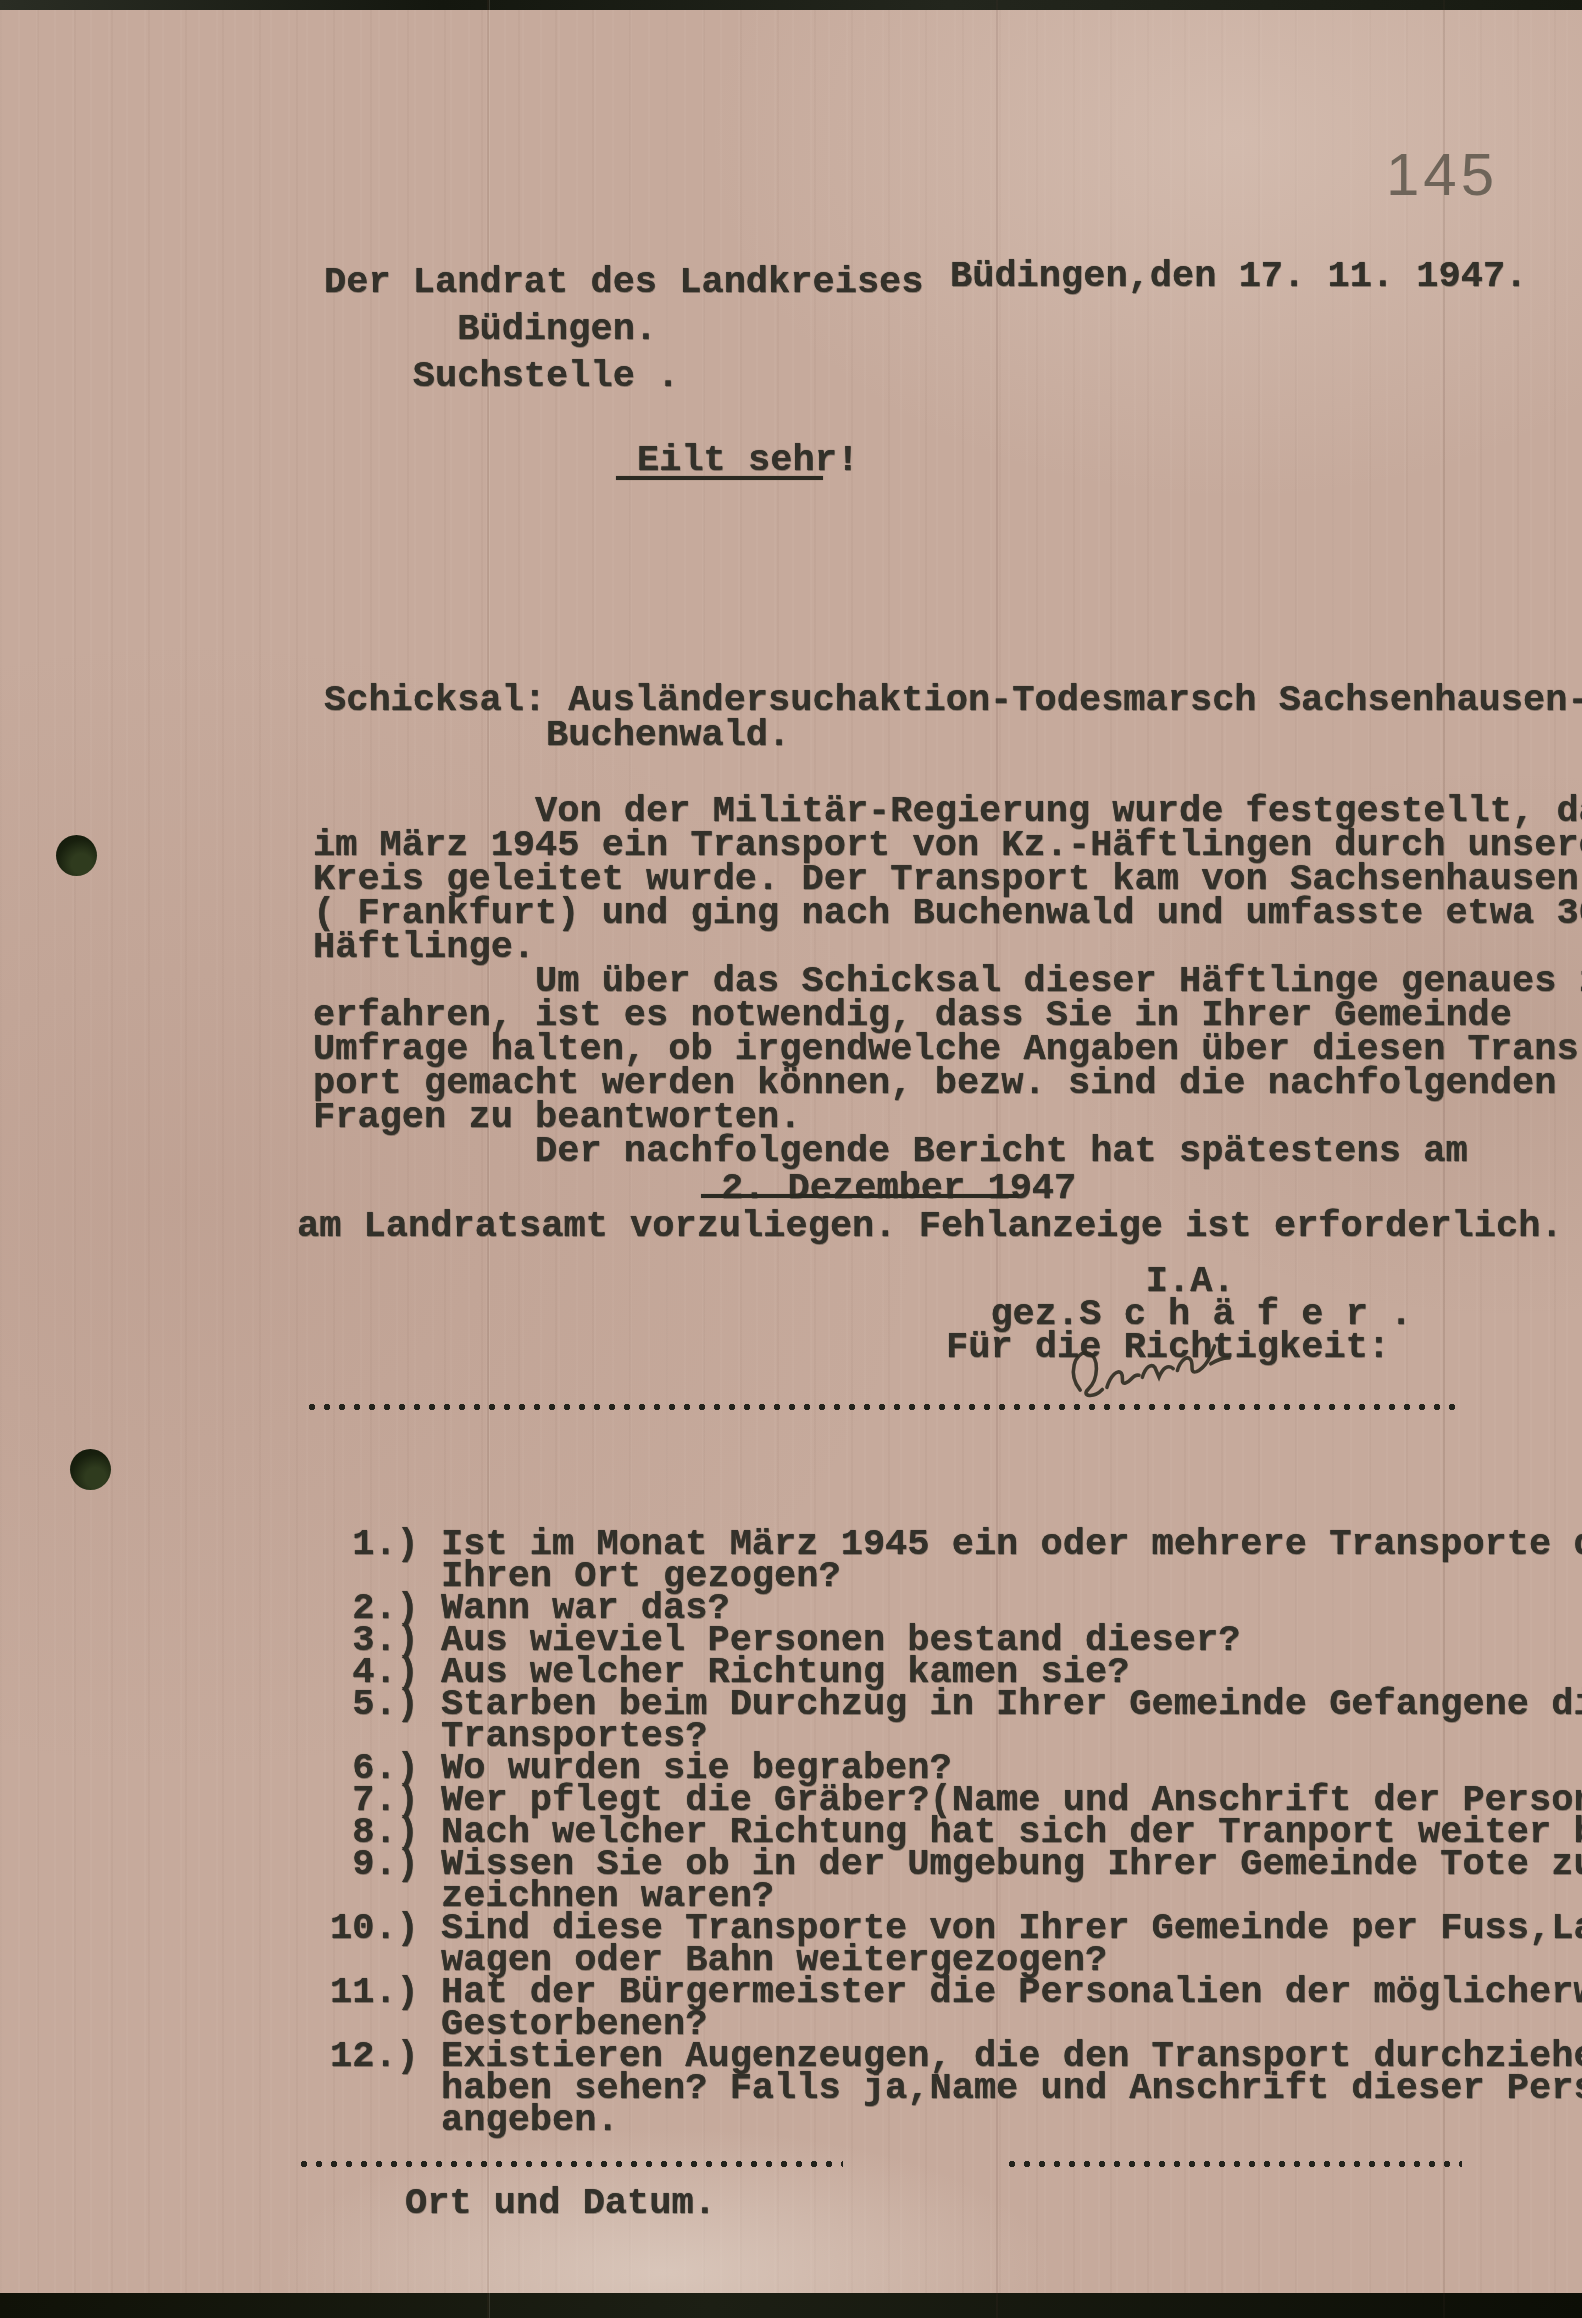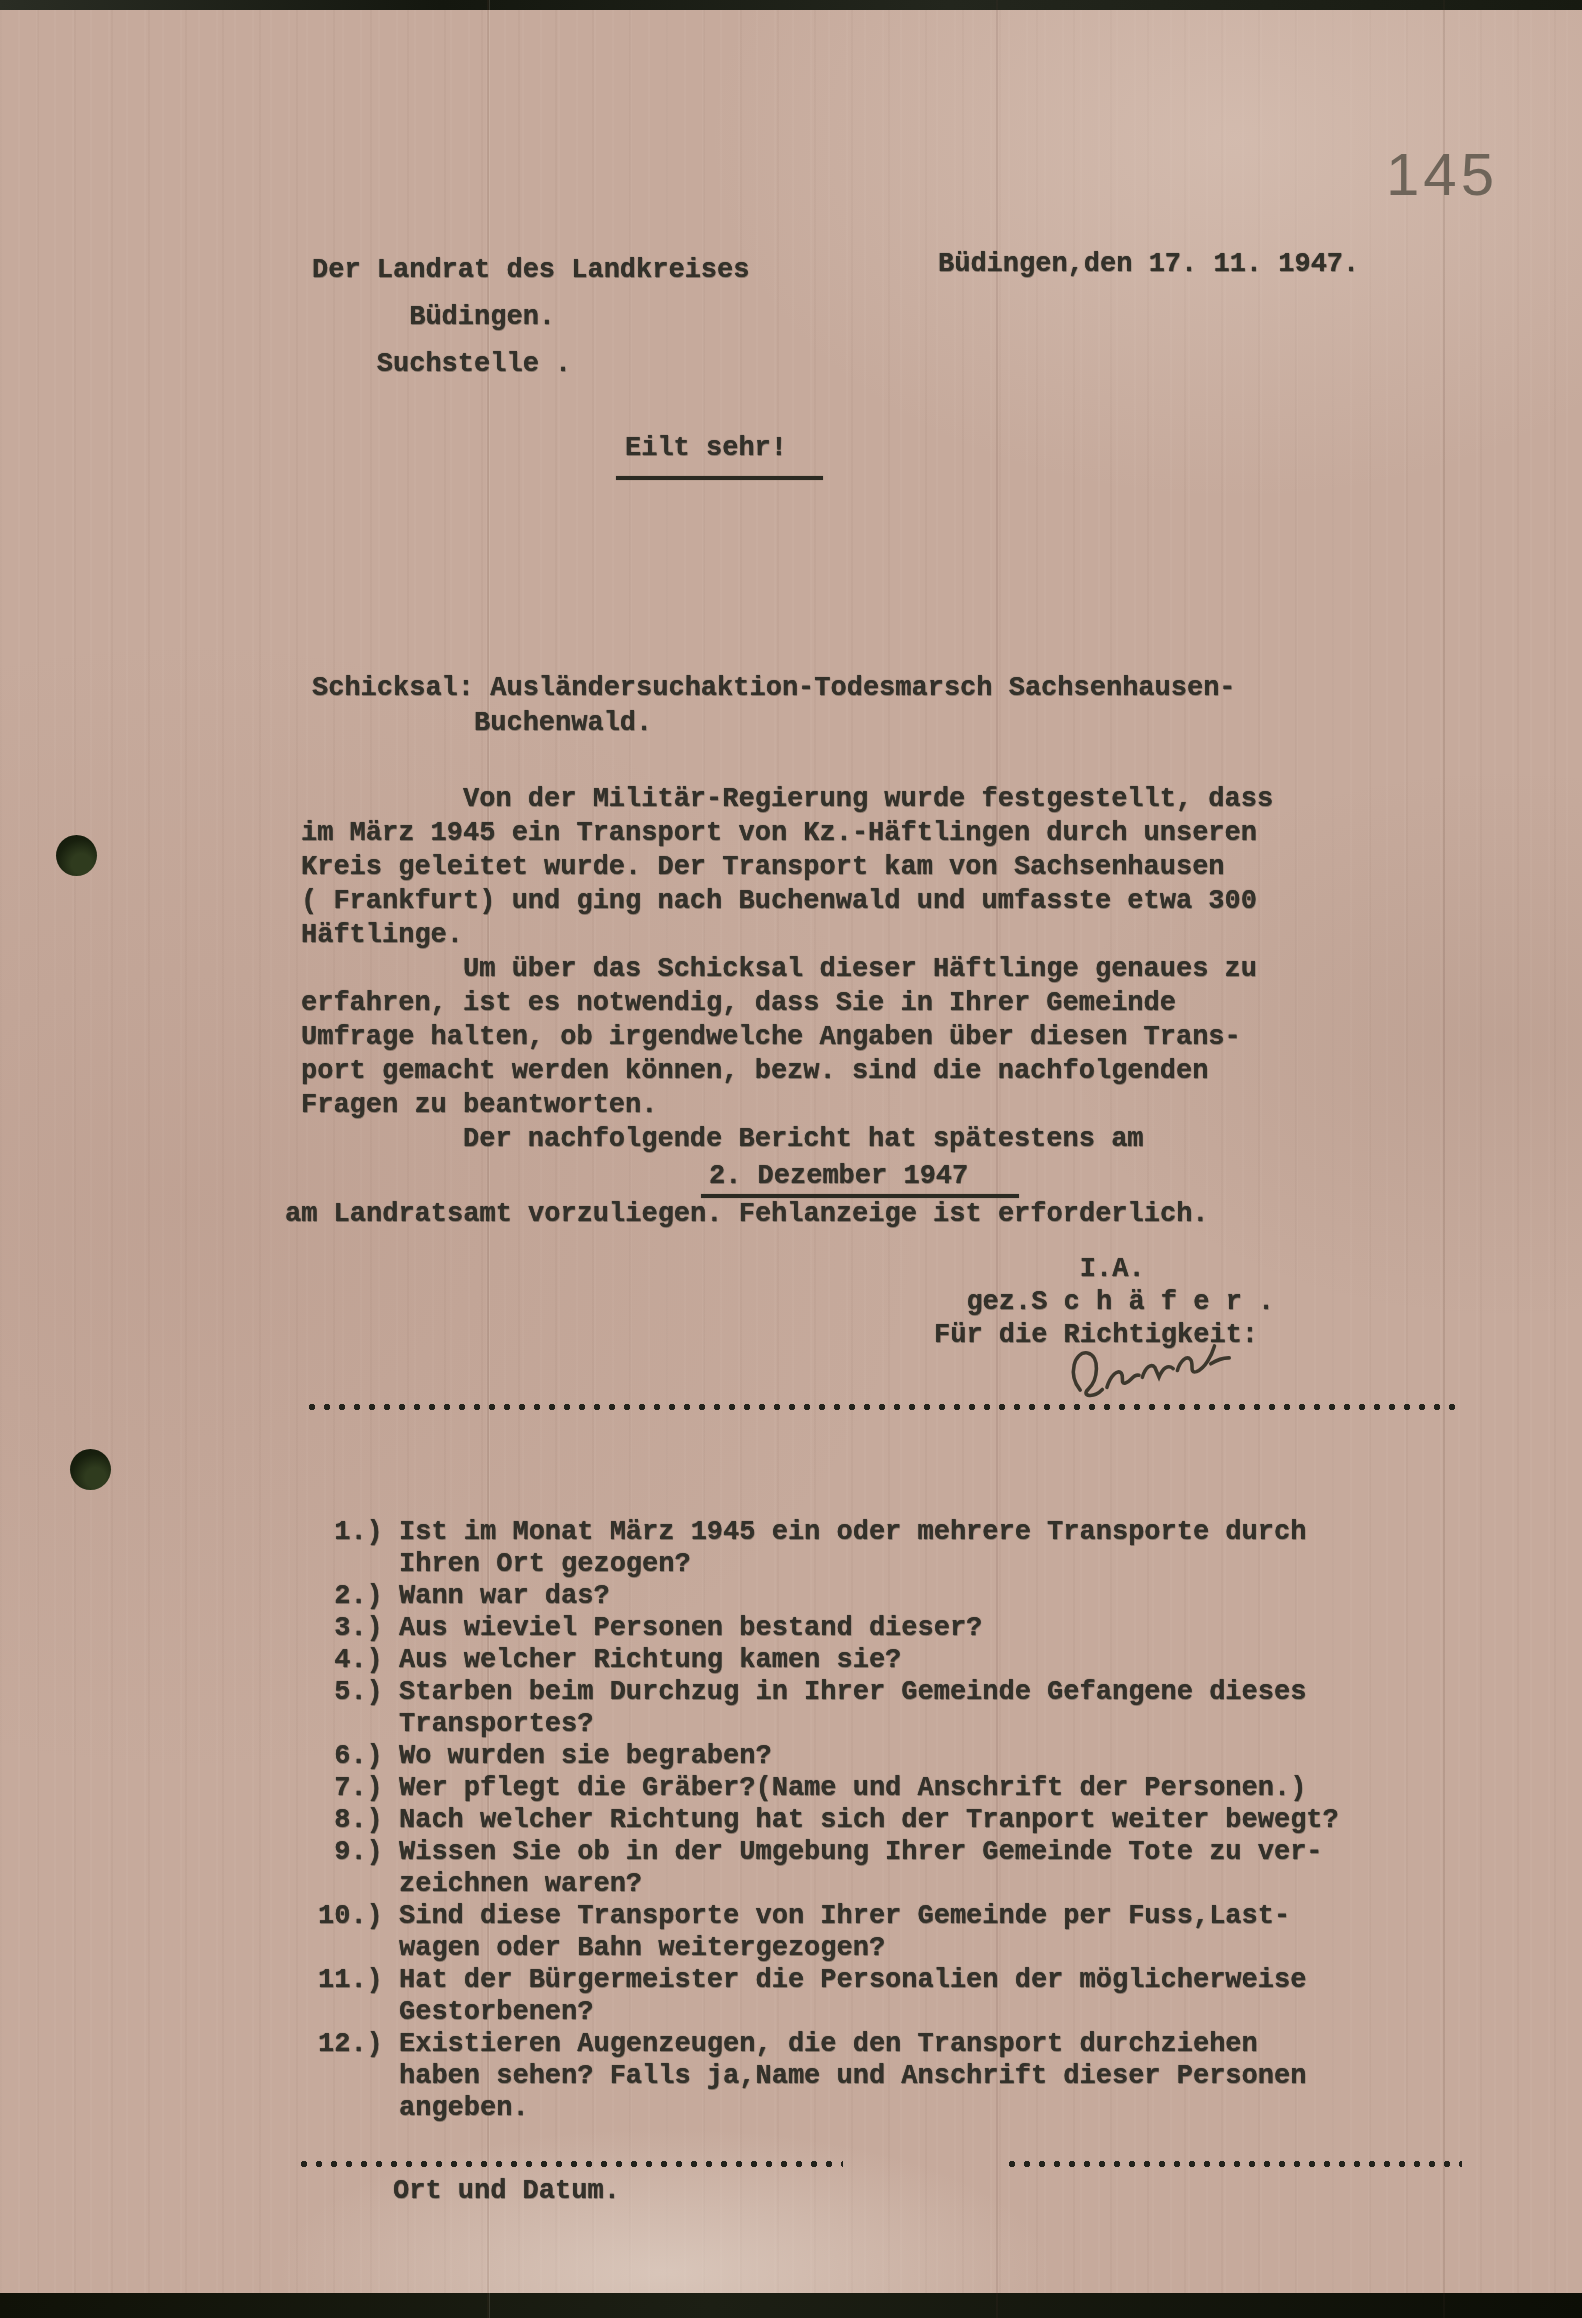--- a/index.html
+++ b/index.html
@@ -16,26 +16,26 @@
       radial-gradient(ellipse 633px 396px at 95% 45%, rgba(120,88,72,0.10), rgba(120,88,72,0) 70%),
       repeating-linear-gradient(90deg, rgba(110,80,65,0.05) 0px, rgba(110,80,65,0.05) 2.4px, rgba(0,0,0,0) 2.4px, rgba(0,0,0,0) 37px),
       repeating-linear-gradient(90deg, rgba(232,216,206,0.06) 0px, rgba(232,216,206,0.06) 1.6px, rgba(0,0,0,0) 1.6px, rgba(0,0,0,0) 18px);
     font-family:"Liberation Mono","DejaVu Sans Mono",monospace;
     color:#33312a;
   }
   .type{
     position:absolute;
     white-space:pre;
     font-family:"Liberation Mono","DejaVu Sans Mono",monospace;
-    font-size:27px;
+    font-size:37px;
     font-weight:700;
     line-height:34px;
     color:#33312a;
     text-shadow:0 0 0.9px rgba(38,36,28,0.85), 0.5px 0.6px 0.5px rgba(38,36,28,0.35);
-    margin:0;
+    margin:12px;
   }
   .band-top{position:absolute;left:0;top:0;width:1583px;height:10.3px;
     background:linear-gradient(90deg,#2a2d24,#14170f 28%,#23261d 60%,#171a11);}
   .band-bottom{position:absolute;left:0;top:2293px;width:1583px;height:26px;
     background:linear-gradient(90deg,#101208,#1c1f14 45%,#0c0e06);}
   .hole{position:absolute;width:41px;height:41px;border-radius:50%;
     background:radial-gradient(circle at 62% 70%, #2f3b1e 0 26%, #18200e 62%, #10160a 100%);}
   .crease{position:absolute;top:0;height:2319px;pointer-events:none;}
   .dots{position:absolute;height:9.5px;
     background-image:radial-gradient(circle 3.3px at 7.1px 4.7px, #23231c 92%, rgba(35,35,28,0) 100%);

